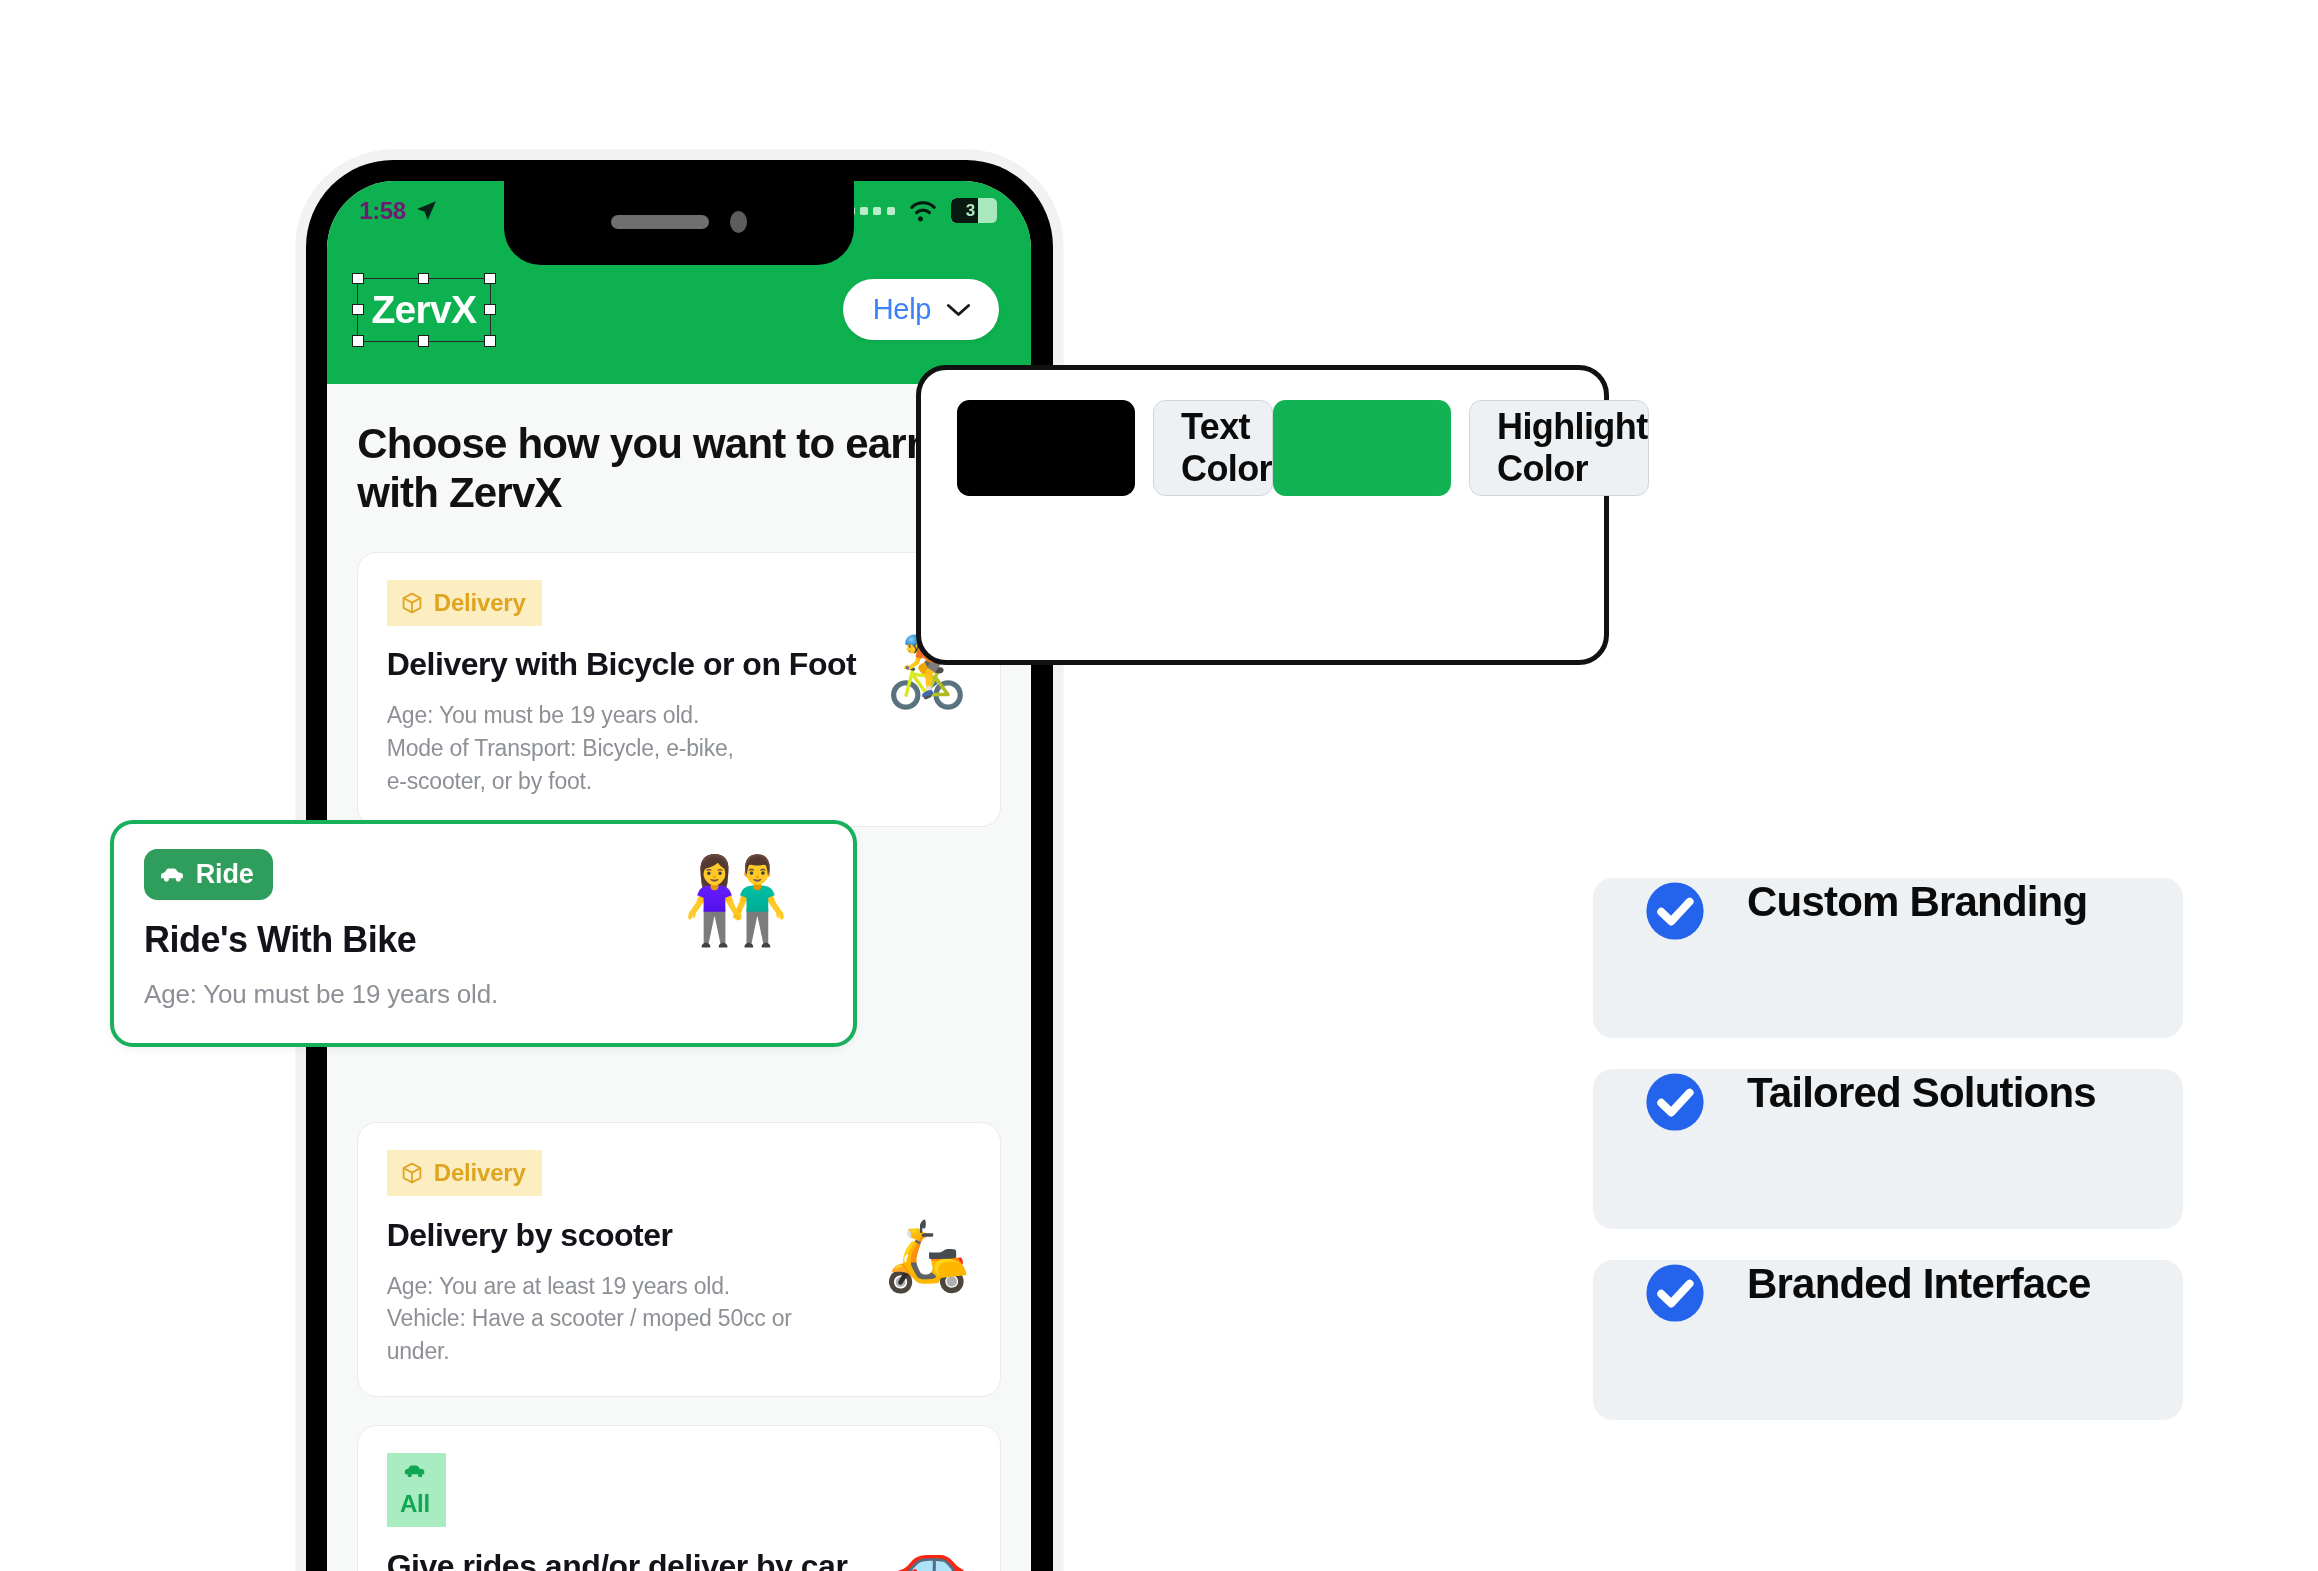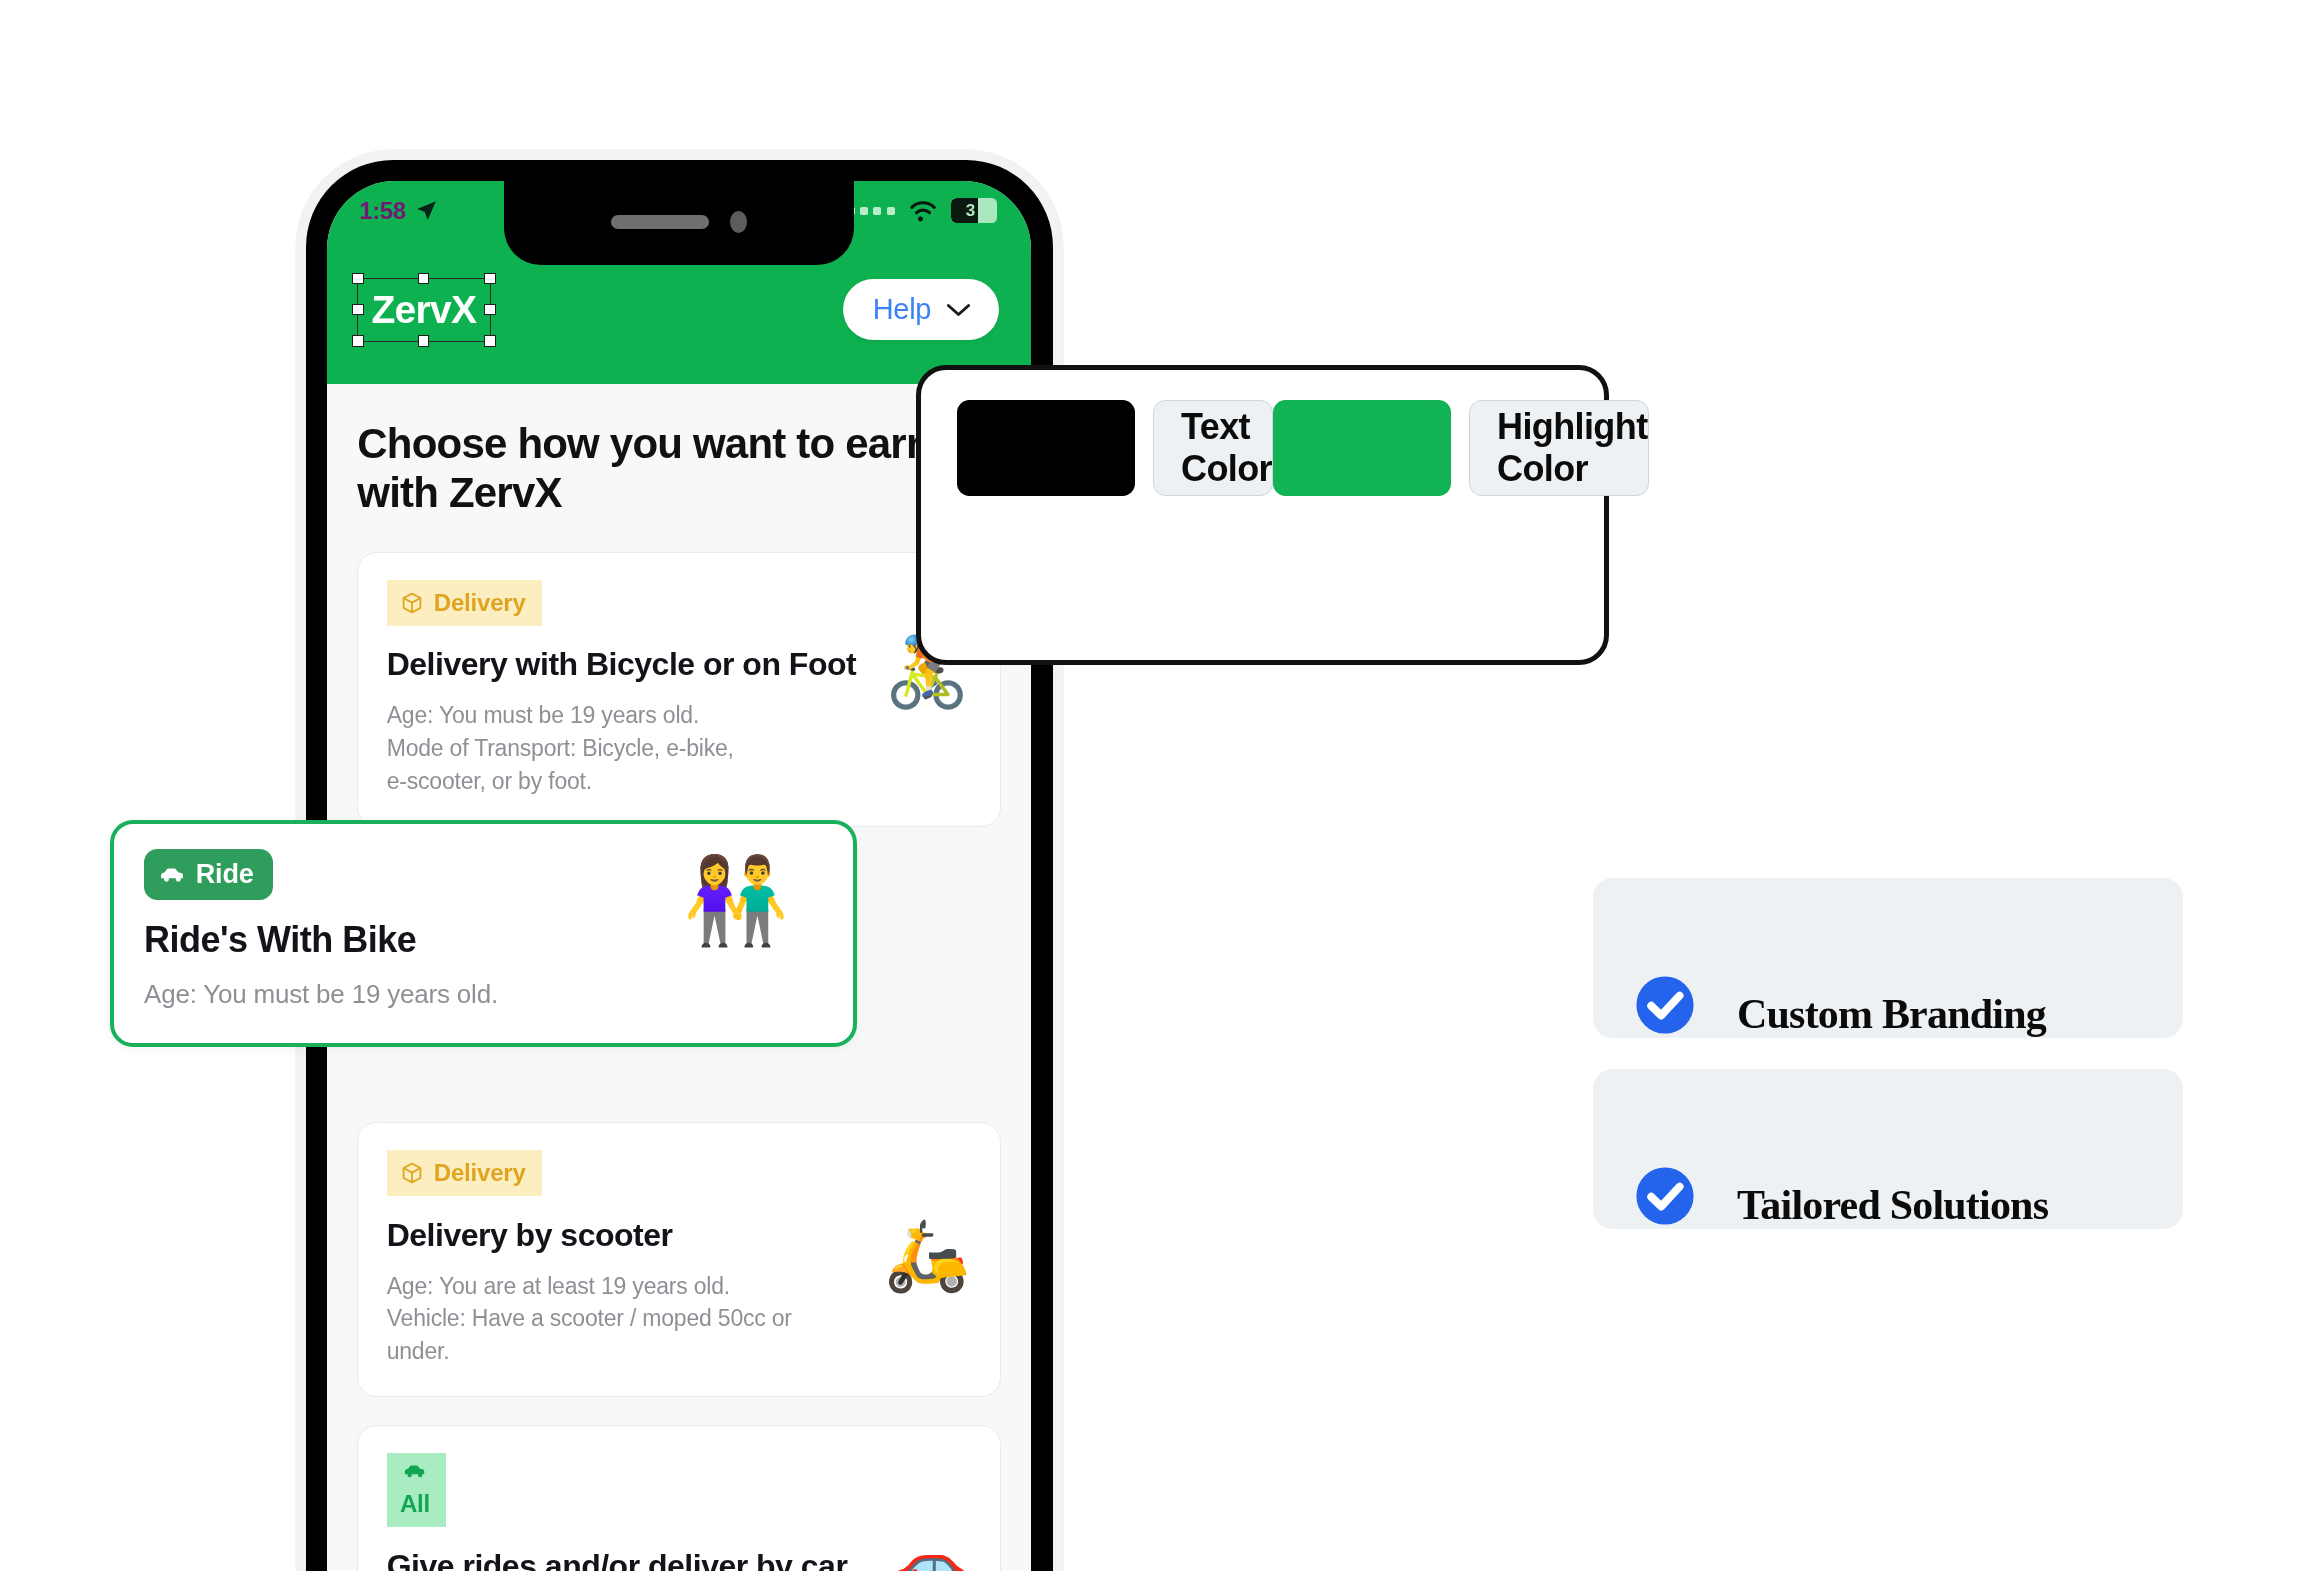--- a/index.html
+++ b/index.html
@@ -169,23 +169,23 @@
   .color-field {
     flex: 1; background: #eef1f3; border: 0.9px solid #cfd6da;
     border-radius: 12.4px; display: flex; align-items: center;
     padding-left: 27px;
     font-size: 36px; font-weight: 700; color: #0b0b0b; letter-spacing: -0.6px;
   }
 
   
   #features { position: absolute; left: 1593px; top: 878px; width: 590px; }
   .feature-card {
-    display: flex; align-items: flex-end; gap: 39px;
+    display: flex; align-items: flex-start; gap: 39px;
     background: #eef1f4; border-radius: 19.6px;
-    height: 160px; padding-left: 39px; margin-bottom: 31px; font-family: Liberation Serif, serif;
+    height: 160px; padding-left: 49px; margin-bottom: 31px;
   }
   .check-icon { width: 66px; height: 66px; flex: none; }
   .feature-label {
     font-size: 42px; font-weight: 800; color: #0b0b0b; letter-spacing: -0.8px;
   }
 </style>
 </head>
 <body>
 
 <div id="stage">
@@ -340,16 +340,23 @@
     </div>
 
     <div class="feature-card">
       <svg class="check-icon" viewBox="0 0 24 24">
         <circle cx="12" cy="12" r="10.4" fill="#2463eb"></circle>
         <path d="M7 12.3 10.6 15.8 17.3 8.6" stroke="#ffffff" stroke-width="2.9" fill="none" stroke-linecap="round" stroke-linejoin="round"></path>
       </svg>
       <span class="feature-label">Tailored Solutions</span>
     </div>
 
+    <div class="feature-card">
+      <svg class="check-icon" viewBox="0 0 24 24">
+        <circle cx="12" cy="12" r="10.4" fill="#2463eb"></circle>
+        <path d="M7 12.3 10.6 15.8 17.3 8.6" stroke="#ffffff" stroke-width="2.9" fill="none" stroke-linecap="round" stroke-linejoin="round"></path>
+      </svg>
+      <span class="feature-label">Branded Interface</span>
+    </div>
   </div>
 
 </div>
 
 
 </body></html>

